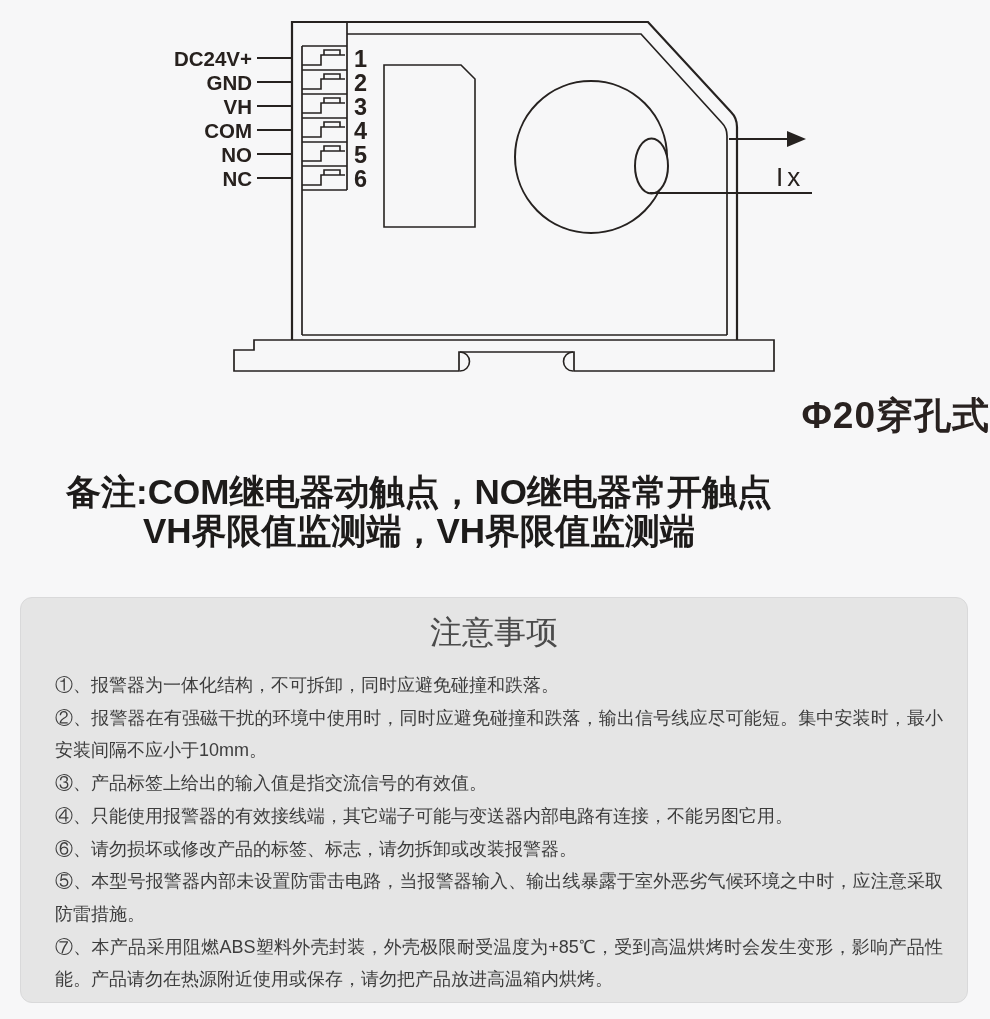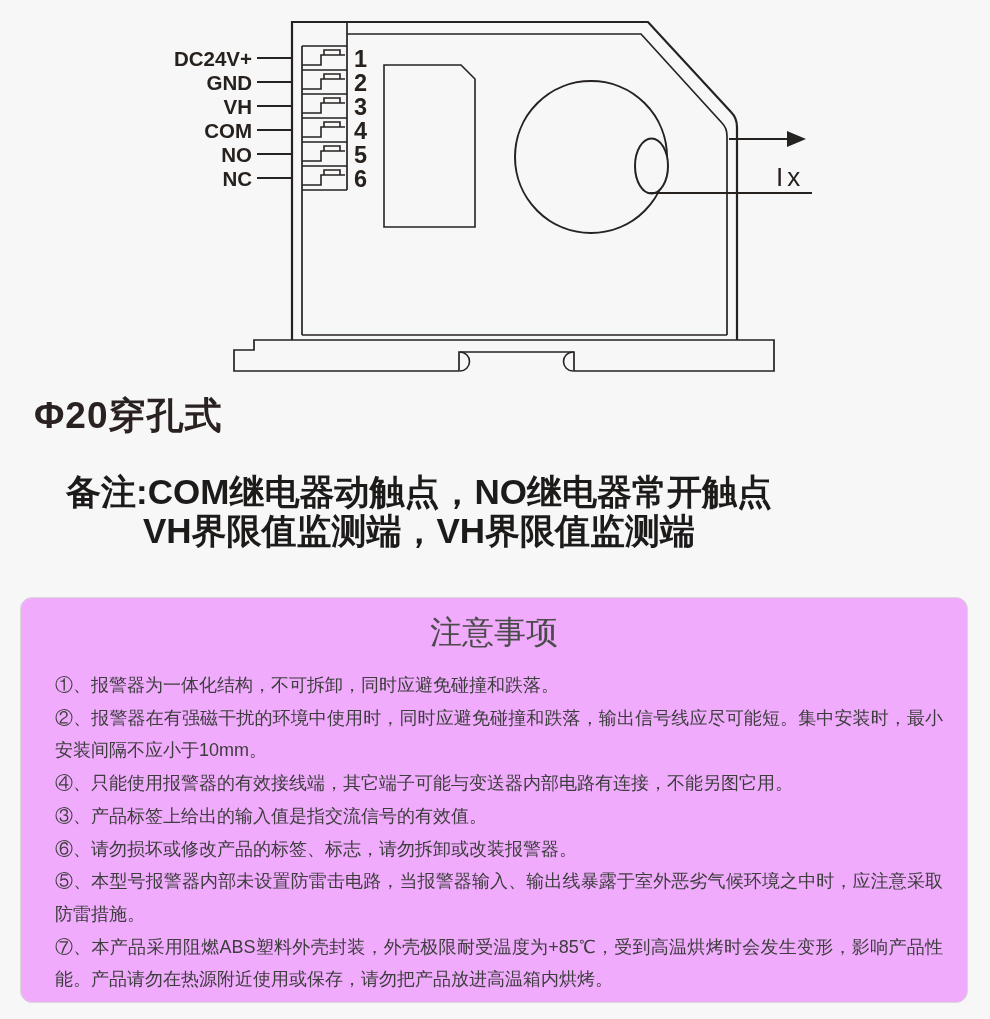--- a/index.html
+++ b/index.html
@@ -47,21 +47,21 @@
     font-size: 26px;
     font-weight: 500;
     letter-spacing: 4px;
     fill: #27211e;
   }
   .diagram-title {
     position: absolute;
     top: 391px;
     left: 34px;
     right: 0;
-    text-align: left;
+    text-align: right;
     font-size: 37px;
     font-weight: bold;
     letter-spacing: 1px;
     color: #292220;
   }
   .note-block {
     position: absolute;
     top: 472px;
     left: 0;
     width: 838px;
@@ -71,21 +71,21 @@
     line-height: 39px;
     color: #1d1b1a;
   }
   .notice-box {
     position: absolute;
     top: 597px;
     left: 20px;
     width: 948px;
     height: 406px;
     box-sizing: border-box;
-    background: #f0abfc;
+    background: #e5e5e5;
     border: 1px solid #d9d9da;
     border-radius: 12px;
   }
   .notice-title {
     margin-top: 13px;
     text-align: center;
     font-size: 32px;
     font-weight: normal;
     color: #4b4b4b;
   }
@@ -157,21 +157,21 @@
   <div class="note-block">
     <div>备注:COM继电器动触点，NO继电器常开触点</div>
     <div>VH界限值监测端，VH界限值监测端</div>
   </div>
 
   <div class="notice-box">
     <div class="notice-title">注意事项</div>
     <div class="notice-items">
       <p>①、报警器为一体化结构，不可拆卸，同时应避免碰撞和跌落。</p>
       <p>②、报警器在有强磁干扰的环境中使用时，同时应避免碰撞和跌落，输出信号线应尽可能短。集中安装时，最小安装间隔不应小于10mm。</p>
+      <p>③、产品标签上给出的输入值是指交流信号的有效值。</p>
       <p>④、只能使用报警器的有效接线端，其它端子可能与变送器内部电路有连接，不能另图它用。</p>
-      <p>③、产品标签上给出的输入值是指交流信号的有效值。</p>
       <p>⑥、请勿损坏或修改产品的标签、标志，请勿拆卸或改装报警器。</p>
       <p>⑤、本型号报警器内部未设置防雷击电路，当报警器输入、输出线暴露于室外恶劣气候环境之中时，应注意采取防雷措施。</p>
       <p>⑦、本产品采用阻燃ABS塑料外壳封装，外壳极限耐受温度为+85℃，受到高温烘烤时会发生变形，影响产品性能。产品请勿在热源附近使用或保存，请勿把产品放进高温箱内烘烤。</p>
     </div>
   </div>
 
 </div>
 
 </body></html>

